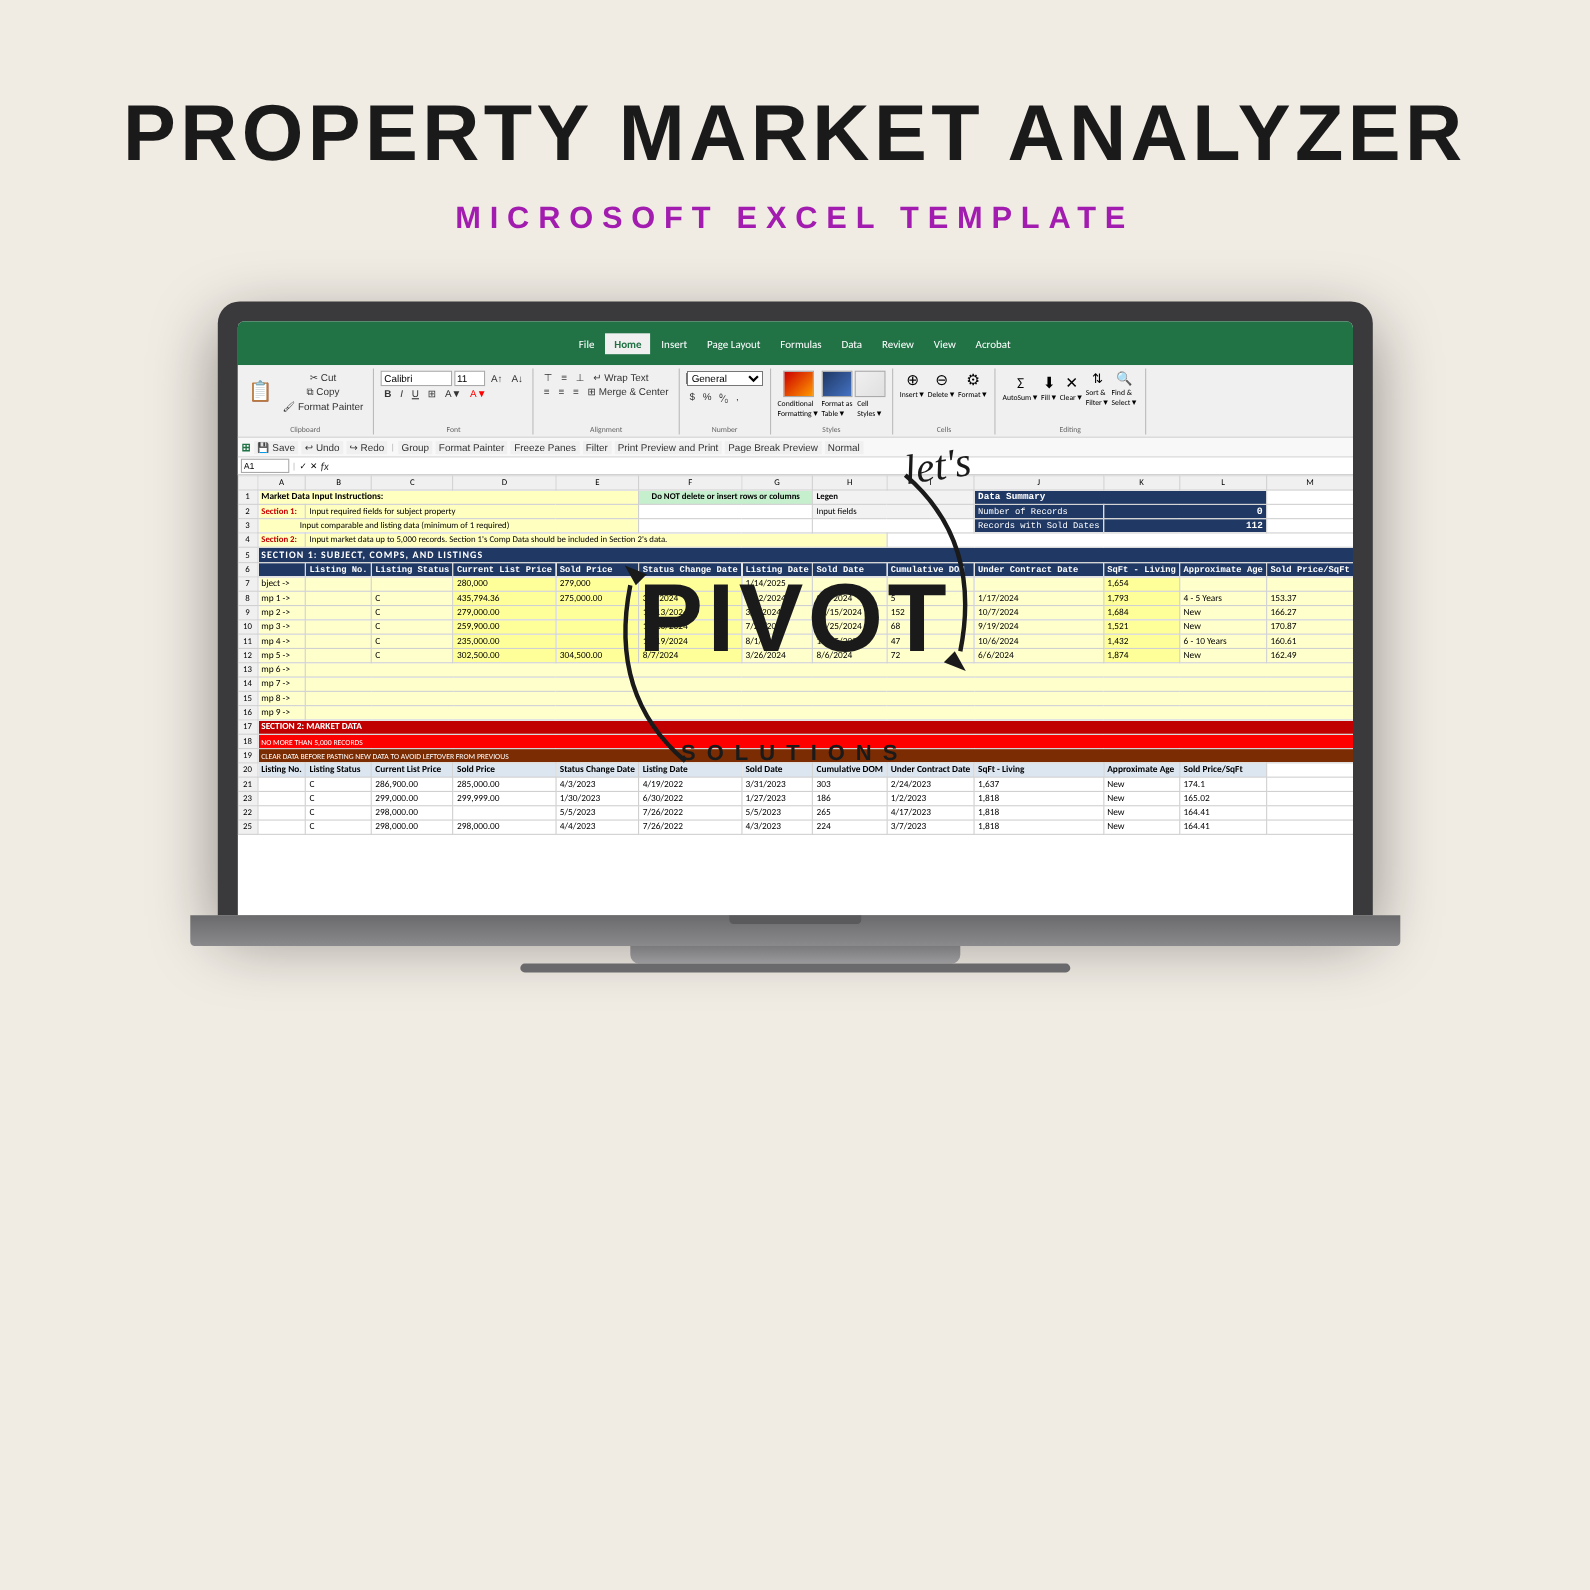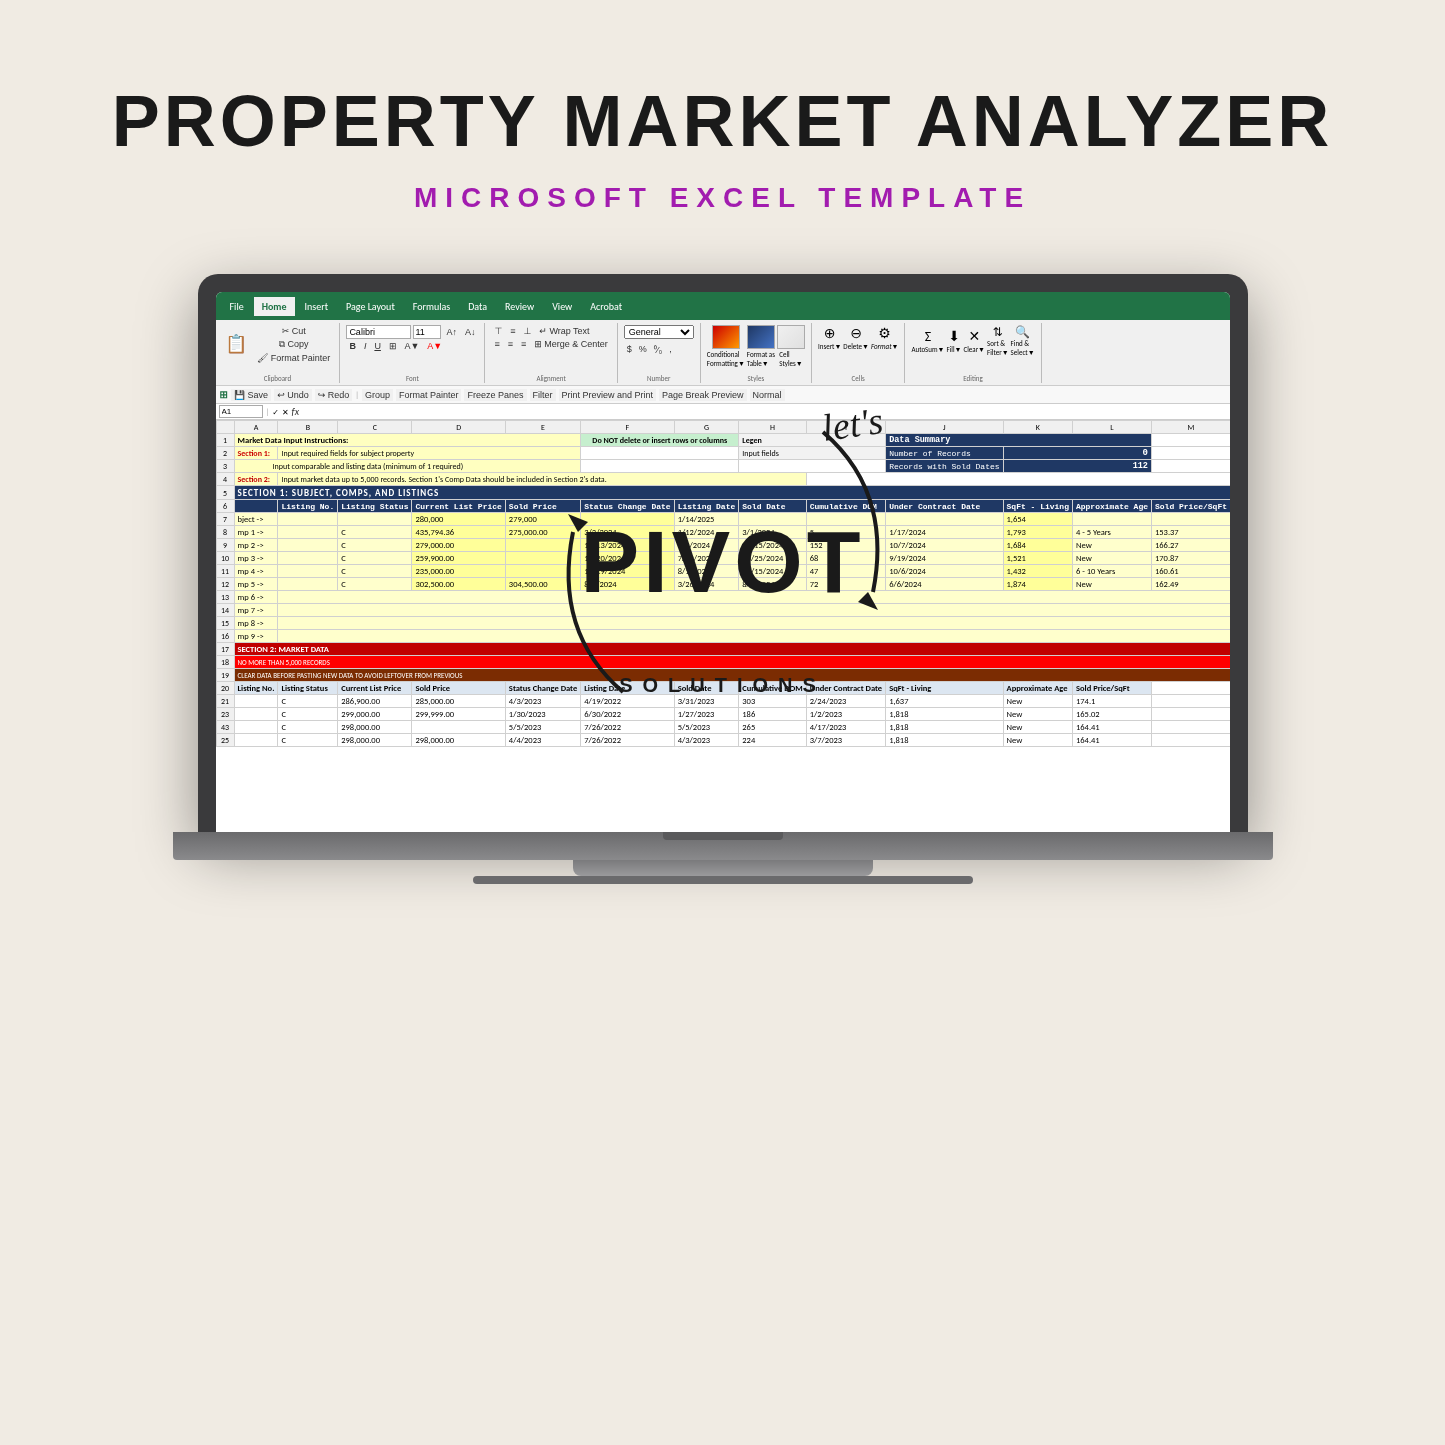--- a/index.html
+++ b/index.html
@@ -132,25 +132,26 @@
       position: absolute;
       top: 0;
       left: 0;
       width: 100%;
       height: 100%;
     }
 
     
     .excel-ribbon-top {
       background: #217346;
-      height: 28px;
+      height: 40px;
       display: flex;
       align-items: center;
       padding: 0 6px;
       gap: 2px;
+      justify-content: center;
     }
 
     .excel-ribbon-tab {
       color: white;
       font-size: 10px;
       padding: 3px 8px;
       cursor: pointer;
     }
 
     .excel-ribbon-tab.active {
@@ -420,21 +421,21 @@
                 <div style="display:flex;flex-direction:column;align-items:center;">
                   <span style="font-size:14px;">⊕</span>
                   <span style="font-size:7px;">Insert▼</span>
                 </div>
                 <div style="display:flex;flex-direction:column;align-items:center;">
                   <span style="font-size:14px;">⊖</span>
                   <span style="font-size:7px;">Delete▼</span>
                 </div>
                 <div style="display:flex;flex-direction:column;align-items:center;">
                   <span style="font-size:14px;">⚙</span>
-                  <span style="font-size:7px;font-style:italic;">Format▼</span>
+                  <span style="font-size:7px;">Format▼</span>
                 </div>
               </div>
               <div class="toolbar-section-label">Cells</div>
             </div>
 
             <div class="toolbar-section">
               <div class="tb-row" style="gap:2px;">
                 <div style="display:flex;flex-direction:column;align-items:center;">
                   <span style="font-size:14px;">Σ</span>
                   <span style="font-size:7px;">AutoSum▼</span>
@@ -736,21 +737,21 @@
                   <td>6/30/2022</td>
                   <td>1/27/2023</td>
                   <td>186</td>
                   <td>1/2/2023</td>
                   <td>1,818</td>
                   <td>New</td>
                   <td>165.02</td>
                   <td></td>
                 </tr>
                 <tr>
-                  <td class="row-num">43</td>
+                  <td class="row-num">22</td>
                   <td></td>
                   <td>C</td>
                   <td>298,000.00</td>
                   <td></td>
                   <td>5/5/2023</td>
                   <td>7/26/2022</td>
                   <td>5/5/2023</td>
                   <td>265</td>
                   <td>4/17/2023</td>
                   <td>1,818</td>

